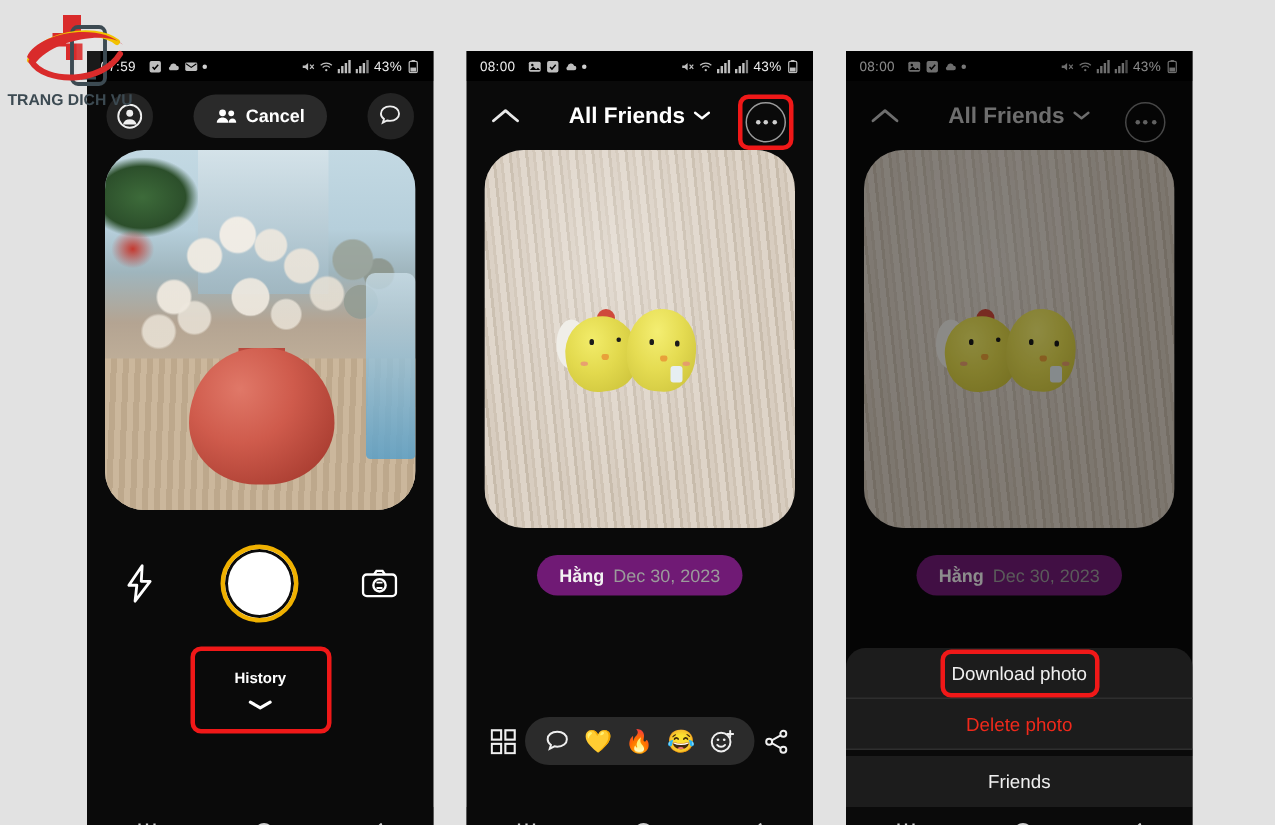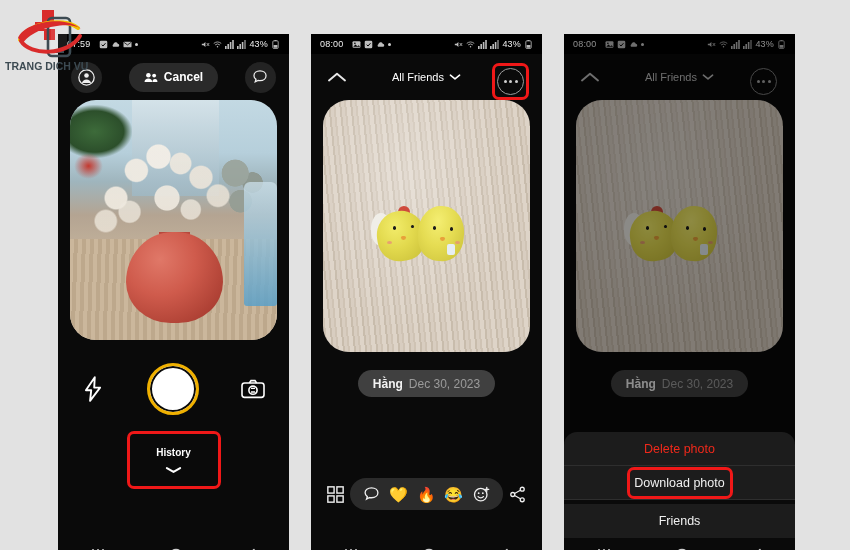--- a/index.html
+++ b/index.html
@@ -49,21 +49,21 @@
   }
   .pill {
     background: #2a2a2a; border-radius: 16px; height: 29px;
     display: flex; align-items: center; gap: 6px; padding: 0 15px;
     color: #fff; font-size: 12px; font-weight: bold;
   }
   .hdr2 { height: 46px; display: flex; align-items: center; padding: 0 16px; position: relative; }
   .chev-up { flex: 0 0 auto; }
   .allfriends {
     position: absolute; left: 0; right: 0; text-align: right;
-    color: #fff; font-size: 11px; font-weight: normal;
+    color: #fff; font-size: 15px; font-weight: bold;
     display: flex; align-items: center; justify-content: center; gap: 5px;
     pointer-events: none;
   }
   .dots-btn {
     margin-left: auto; width: 27px; height: 27px; border-radius: 50%;
     border: 1.4px solid #9b9b9b; display: flex; align-items: center;
     justify-content: center; gap: 2.5px; z-index: 3; background: transparent;
   }
   .dots-btn i { width: 3px; height: 3px; border-radius: 50%; background: #cfcfcf; display:block; }
 
@@ -183,21 +183,21 @@
   .hist-box {
     margin: 16px auto 0; width: 94px; height: 58px;
     border: 3px solid #f01818; border-radius: 7px;
     display: flex; flex-direction: column; align-items: center; justify-content: center; gap: 8px;
   }
   .hist-label { color: #fff; font-size: 10px; font-weight: bold; }
 
   
   .cap-wrap { display: flex; justify-content: center; margin-top: 18px; }
   .cap {
-    background: #404040; border-radius: 15px; height: 27px;
+    background: #701a75; border-radius: 15px; height: 27px;
     display: flex; align-items: center; gap: 6px; padding: 0 15px;
   }
   .cap-name { color: #f2f2f2; font-size: 12px; font-weight: bold; }
   .cap-date { color: #9b9b9b; font-size: 12px; }
 
   
   .react-row {
     position: absolute; left: 0; right: 0; bottom: 62px;
     display: flex; align-items: center; justify-content: space-between;
     padding: 0 16px;
@@ -607,27 +607,27 @@
     <div class="cap-wrap">
       <div class="cap">
         <span class="cap-name">Hằng</span>
         <span class="cap-date">Dec 30, 2023</span>
       </div>
     </div>
 
     <div class="dim"></div>
 
     <div class="sheet">
-      <div class="sheet-item danger">
-        <span>Delete photo</span>
-      </div>
       <div class="sheet-item">
         <span>Download photo</span>
         <div class="dl-box"></div>
       </div>
+      <div class="sheet-item danger">
+        <span>Delete photo</span>
+      </div>
       <div class="sheet-gap"></div>
       <div class="sheet-item">
         <span>Friends</span>
       </div>
     </div>
 
     <div class="navbar" style="z-index:20">
       <svg width="16" height="14" viewBox="0 0 16 14">
           <path d="M3 1v12M8 1v12M13 1v12" stroke="#cfcfcf" stroke-width="1.5"></path>
         </svg>

